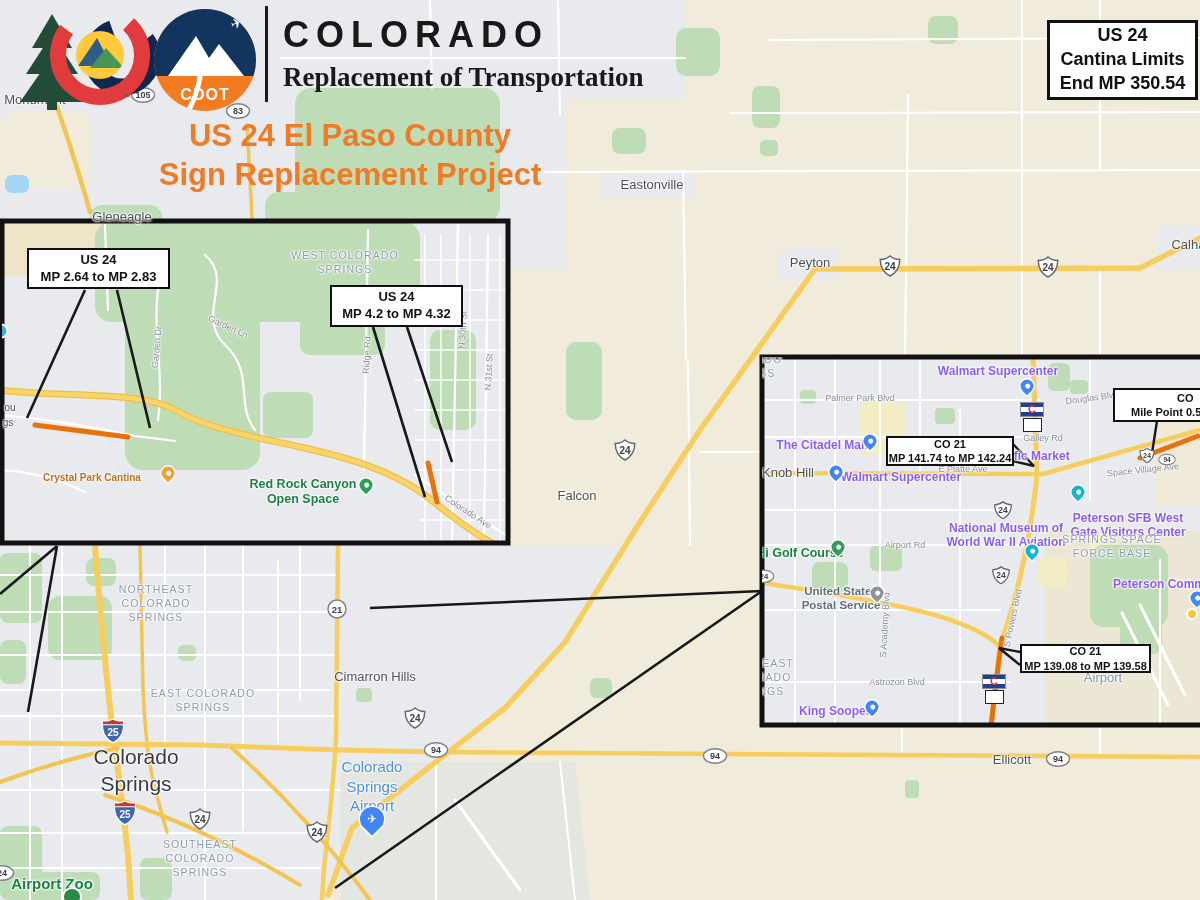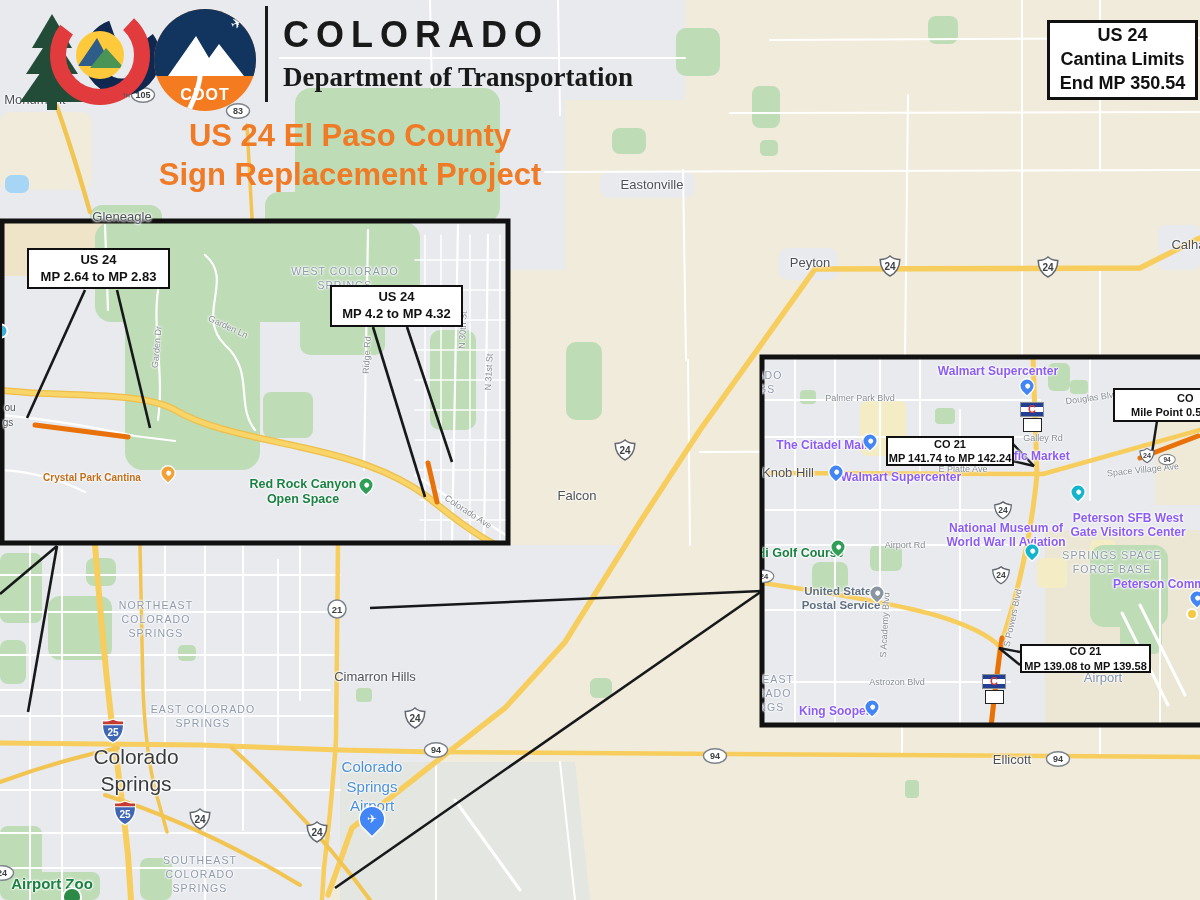--- a/index.html
+++ b/index.html
@@ -11,21 +11,21 @@
   
   .layer{position:absolute;pointer-events:none;}
   #labels-main{left:0;top:0;width:1200px;height:900px;}
   #inset-left-layer{left:2px;top:221px;width:506px;height:322px;overflow:hidden;}
   #inset-right-layer{left:762px;top:357px;width:438px;height:368px;overflow:hidden;}
 
   .map-label{position:absolute;transform:translate(-50%,-50%);text-align:center;white-space:nowrap;
     line-height:1.18;text-shadow:0 0 2px #fff,0 0 2px #fff,0 0 3px #fff,0 0 3px #fff;}
   .town{font-size:13px;color:#4d5156;}
   .city-lg{font-size:21px;color:#383b3e;line-height:1.3;}
-  .area{font-size:10.5px;color:#8e99ab;letter-spacing:1.1px;line-height:1.35;margin-top:16px;}
+  .area{font-size:10.5px;color:#8e99ab;letter-spacing:1.1px;line-height:1.35;}
   .area-blue{font-size:13px;color:#8494ad;}
   .poi-blue{font-size:12px;color:#8b5cf6;font-weight:bold;}
   .poi-airport{font-size:15px;color:#4a90d9;line-height:1.3;}
   .poi-green{font-size:12.5px;color:#1b8143;font-weight:bold;}
   .poi-green-lg{font-size:15px;color:#1b8143;font-weight:bold;}
   .poi-orange{font-size:10px;color:#c26d1b;font-weight:bold;}
   .poi-gray{font-size:11.5px;color:#5e7081;font-weight:bold;}
   .street{font-size:9px;color:#868c93;font-weight:normal;}
   .frag{font-size:10px;color:#4d5156;}
 
@@ -652,21 +652,21 @@
           <polygon points="168,76 196,36 209,58 219,44 244,76" fill="#ffffff"></polygon>
           <path d="M188,112 Q203,82 200,64" stroke="#fff" stroke-width="5" fill="none"></path>
           <text x="233" y="30" font-size="14" fill="#fff" transform="rotate(-22 233 30)">✈</text>
         </g>
         <text x="205" y="100" text-anchor="middle" font-size="16" font-weight="bold" fill="#fff" letter-spacing="1">CDOT</text>
       </g>
     </svg>
     <div id="trademark">™</div>
     <div id="brand-sep"></div>
     <div id="brand-title">COLORADO</div>
-    <div id="brand-subtitle">Department of Transportation</div>
+    <div id="brand-subtitle">Replacement of Transportation</div>
     <div id="project-title">
       <div>US 24 El Paso County</div>
       <div>Sign Replacement Project</div>
     </div>
   </div>
 
   <div id="limits-box">
     <div>US 24</div>
     <div>Cantina Limits</div>
     <div>End MP 350.54</div>

